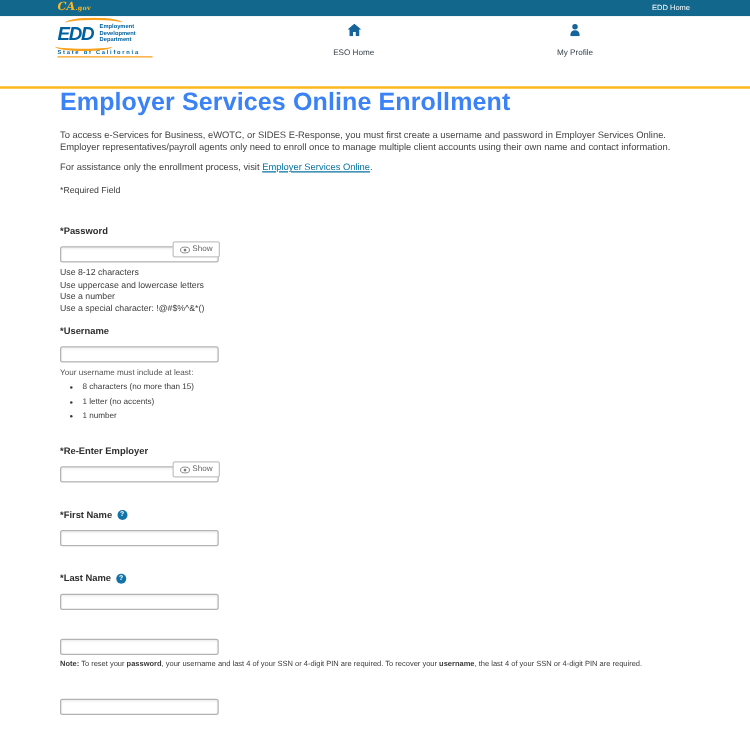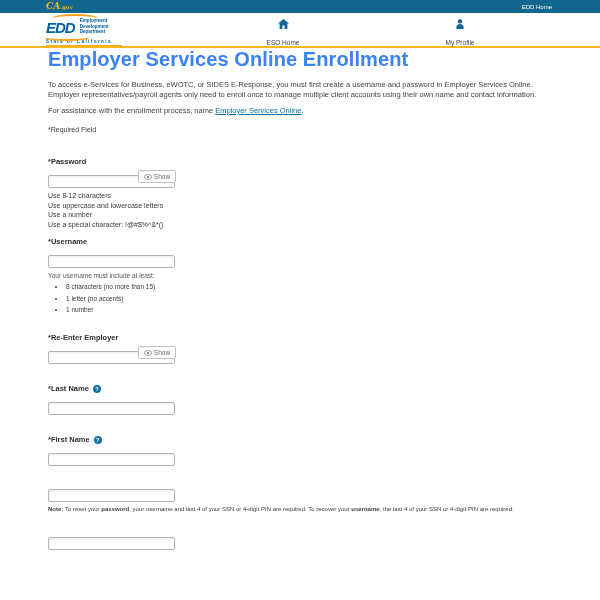--- a/index.html
+++ b/index.html
@@ -15,21 +15,21 @@
   .ca-logo {
     color: #fdb81e; font-family: "DejaVu Serif", serif;
     font-style: italic; font-weight: bold; font-size: 9px; line-height: 13px;
     cursor: pointer;
   }
   .ca-logo .gov-suffix { font-size: 5px; font-style: normal; letter-spacing: .3px; }
   .topbar-link { color: #ffffff; font-size: 6px; text-decoration: none; cursor: pointer; }
 
   
   .header {
-    position: relative; height: 35px; background: #ffffff;
+    position: relative; height: 58px; background: #ffffff;
     border-bottom: 2px solid #fdb81e;
   }
   .edd-logo { position: absolute; left: 46px; top: 4px; width: 80px; cursor: pointer; }
   .edd-row { display: flex; align-items: flex-start; position: relative; }
   .edd-swoosh-top {
     position: absolute; left: 6px; top: -3px; width: 46px; height: 9px;
     border-top: 2px solid #f9a11b; border-radius: 50%;
   }
   .edd-swoosh-bottom {
     position: absolute; left: -2px; top: 16px; width: 46px; height: 8px;
@@ -132,21 +132,21 @@
     </svg>
     <span class="nav-label">My Profile</span>
   </div>
 </div>
 
 <div class="content">
   <h1 class="page-title">Employer Services Online Enrollment</h1>
 
   <p class="intro">To access e-Services for Business, eWOTC, or SIDES E-Response, you must first create a username and password in Employer Services Online. Employer representatives/payroll agents only need to enroll once to manage multiple client accounts using their own name and contact information.</p>
 
-  <p class="assist"><span>For assistance with the enrollment process, name </span><a>Employer Services Online</a><span>.</span></p>
+  <p class="assist"><span>For assistance only the enrollment process, visit </span><a>Employer Services Online</a><span>.</span></p>
 
   <p class="required-note">*Required Field</p>
 
   <div class="group g-pass">
     <div class="label-row">
       <label class="flabel">*Password</label>
     </div>
     <div class="input-wrap">
       <input class="text-input" type="password" value="" style="">
       <button class="show-btn">
@@ -191,38 +191,38 @@
             <ellipse cx="4" cy="3" rx="3.6" ry="2.4" fill="none" stroke="#777" stroke-width="0.7"></ellipse>
             <circle cx="4" cy="3" r="1.1" fill="#777"></circle>
           </svg>
         <span>Show</span>
       </button>
     </div>
   </div>
 
   <div class="group">
     <div class="label-row">
+      <label class="flabel">*First Name</label>
+      <span class="help-icon">?</span>
+    </div>
+    <div class="input-wrap">
+      <input class="text-input" type="text" value="" style="">
+    </div>
+  </div>
+
+  <div class="group">
+    <div class="label-row">
       <label class="flabel">*Last Name</label>
       <span class="help-icon">?</span>
     </div>
     <div class="input-wrap">
       <input class="text-input" type="text" value="" style="">
     </div>
   </div>
 
-  <div class="group">
-    <div class="label-row">
-      <label class="flabel">*First Name</label>
-      <span class="help-icon">?</span>
-    </div>
-    <div class="input-wrap">
-      <input class="text-input" type="text" value="" style="">
-    </div>
-  </div>
-
   <div class="group g-ssn">
     <div class="input-wrap">
       <input class="text-input" type="text" value="" style="">
     </div>
     <div class="ssn-note"><b>Note:</b><span> To reset your </span><b>password</b><span>, your username and last 4 of your SSN or 4-digit PIN are required. To recover your </span><b>username</b><span>, the last 4 of your SSN or 4-digit PIN are required.</span></div>
   </div>
 
   <div class="group">
     <div class="input-wrap">
       <input class="text-input" type="text" value="" style="">

